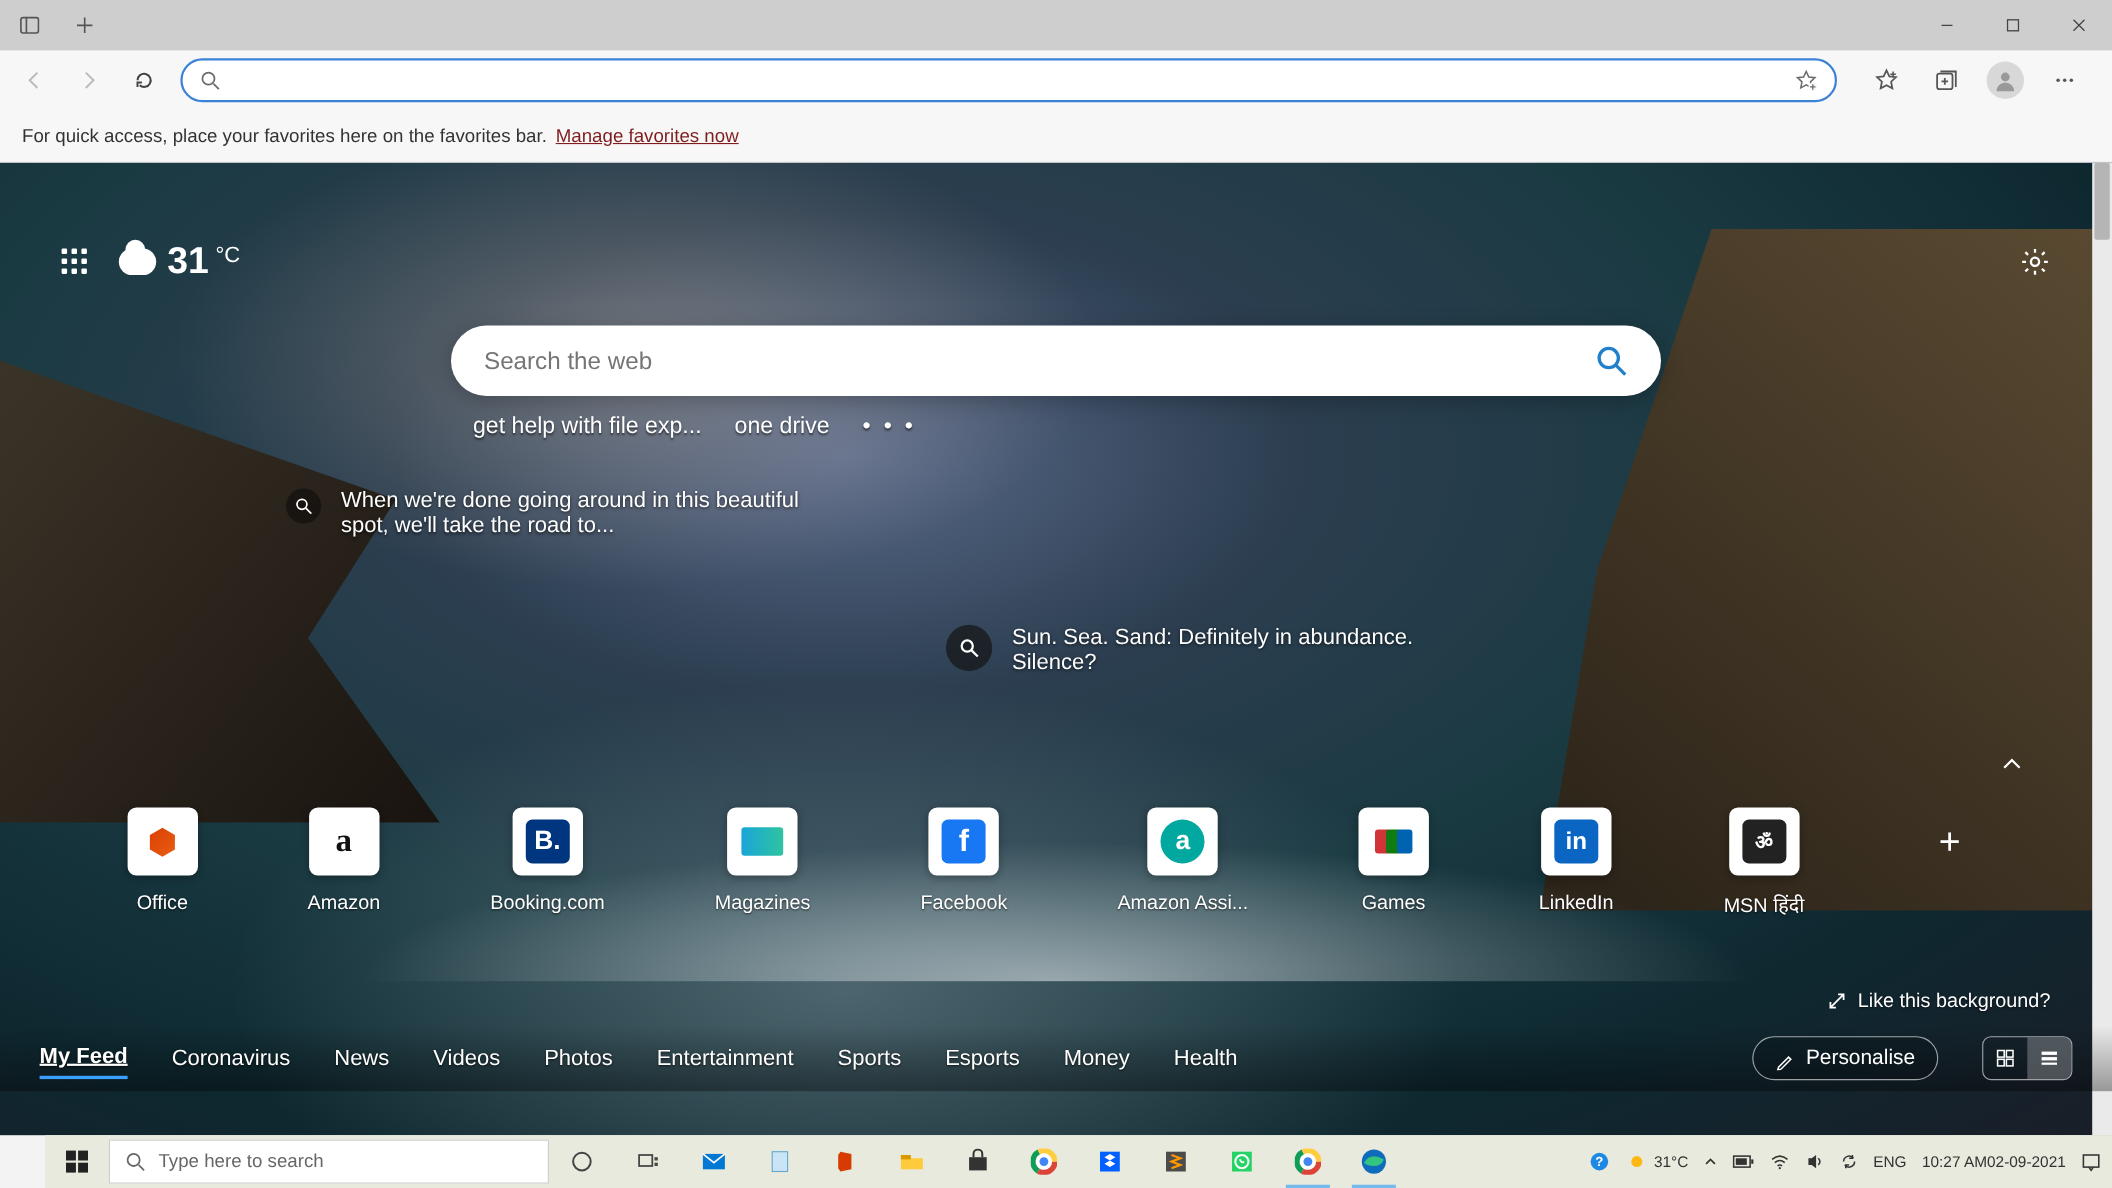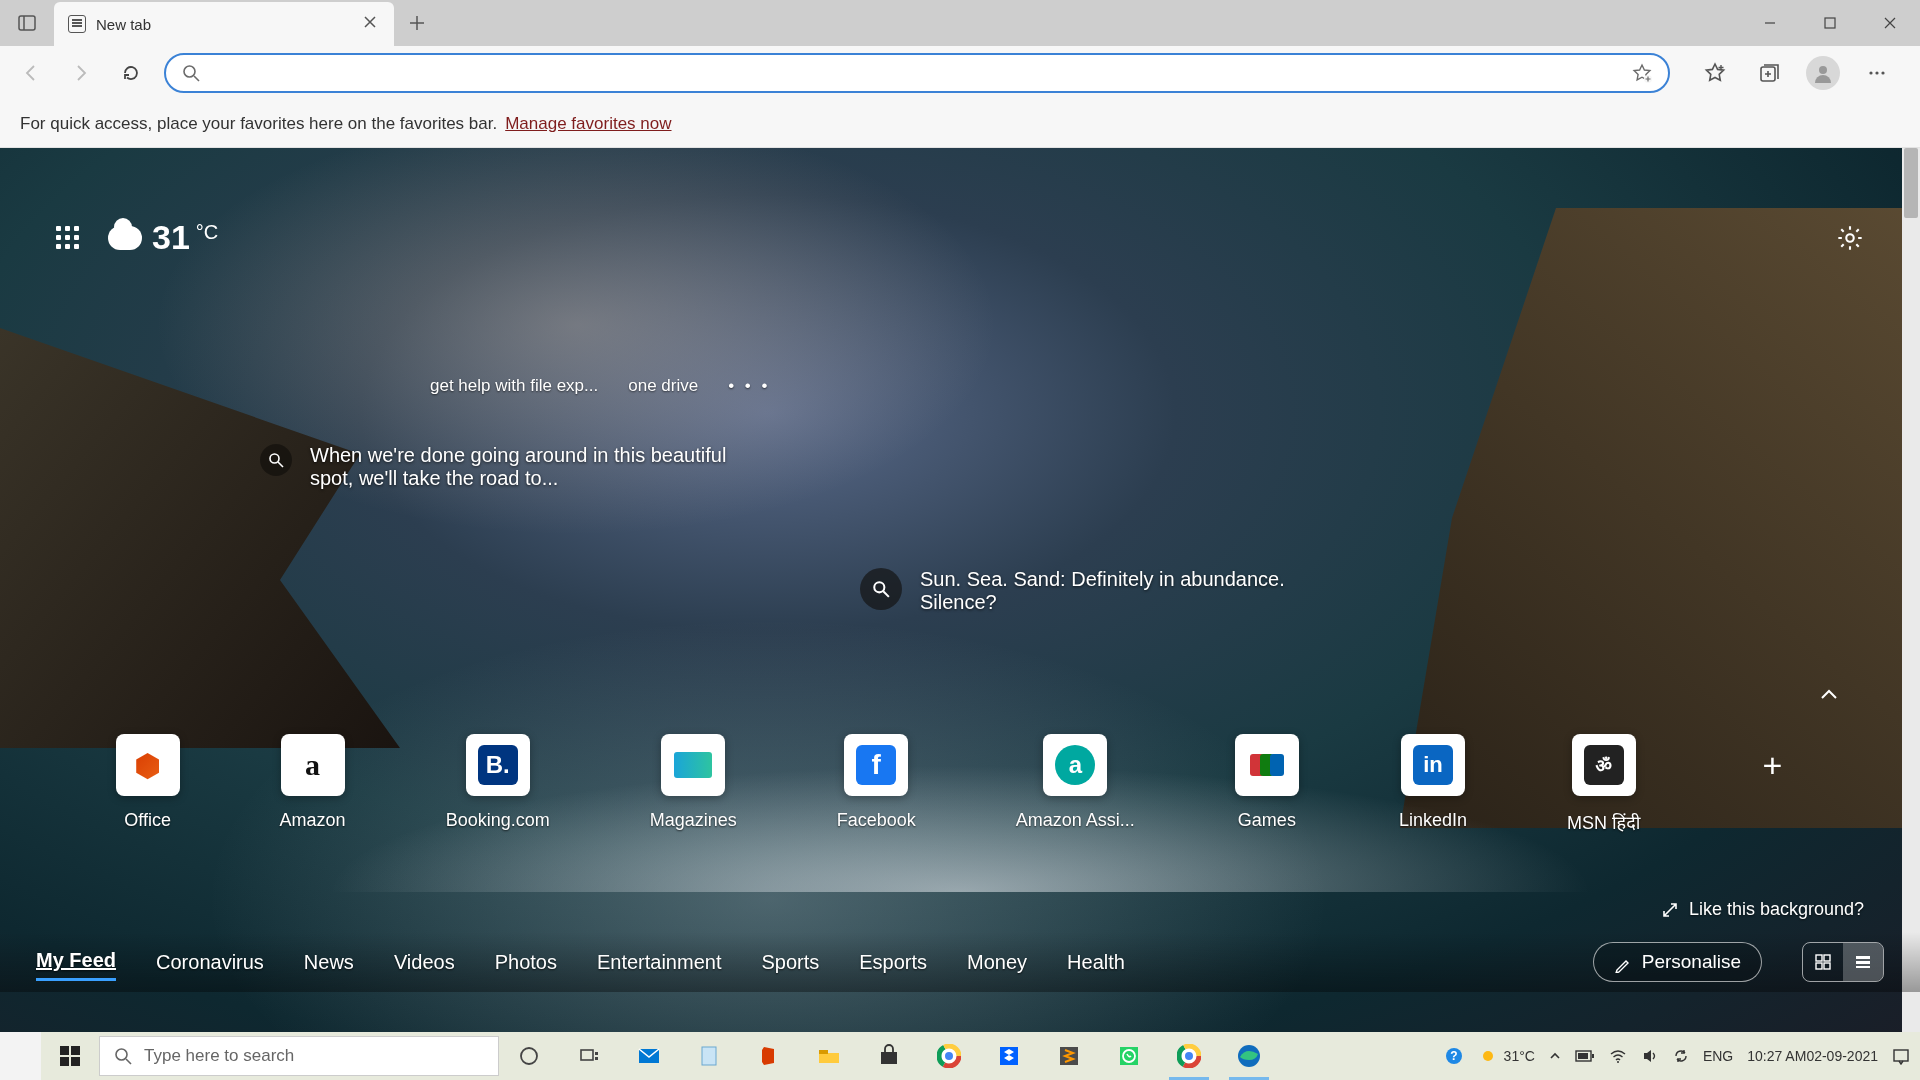--- a/index.html
+++ b/index.html
@@ -58,21 +58,21 @@
 .weather .cloud::before { content:''; position:absolute; width:18px; height:18px; background:#fff; border-radius:50%; top:-8px; left:6px; }
 .weather .deg { font-size: 20px; font-weight: 500; margin-top:-10px; margin-left:-4px; }
 .gear { cursor:pointer; color:#fff; }
 
 
 .search-pill { position: absolute; top: 148px; left: 50%; transform: translateX(-50%); width: 1100px; height: 64px; background: #fff; border-radius: 36px; display: flex; align-items: center; padding: 0 30px; gap: 18px; box-shadow: 0 4px 20px rgba(0,0,0,0.25); }
 .search-pill input { flex:1; border:none; outline:none; font-size:22px; color:#666; }
 .search-pill .go { color:#2180cc; cursor:pointer; }
 
 
-.quick-links { position:absolute; top: 228px; left: 50%; transform: translateX(-50%); width: 1100px; display:flex; gap: 30px; align-items:center; color:#fff; font-size:17px; padding-left: 20px; }
+.quick-links { position:absolute; top: 228px; left: 50%; transform: translateX(-50%); width: 1100px; display:flex; gap: 30px; align-items:center; color:#fff; font-size:21px; padding-left: 20px; }
 .quick-links span { cursor:pointer; text-shadow: 0 1px 2px rgba(0,0,0,0.6); }
 .dots3 { letter-spacing:3px; }
 
 
 .story { position:absolute; display:flex; gap:18px; align-items:flex-start; color:#fff; font-size:20px; text-shadow: 0 1px 3px rgba(0,0,0,0.7); max-width: 480px; }
 .story.left { top: 296px; left: 260px; }
 .story.mid { top: 420px; left: 860px; }
 .story .mag { width:32px; height:32px; border-radius:50%; background:rgba(0,0,0,0.4); display:flex; align-items:center; justify-content:center; flex-shrink:0; }
 .story.mid .mag { width:42px; height:42px; background:rgba(20,20,20,0.7); }
 
@@ -130,29 +130,20 @@
 </head>
 <body>
 
 <div class="titlebar">
   <div class="tab-actions-left">
     <svg width="18" height="18" viewBox="0 0 18 18">
         <rect x="1" y="2" width="16" height="14" rx="2" fill="none" stroke="#555" stroke-width="1.5"></rect>
         <line x1="6" y1="2" x2="6" y2="16" stroke="#555" stroke-width="1.5"></line>
       </svg>
   </div>
-  <div class="tab">
-    <span class="favicon"></span>
-    <span class="tab-title">New tab</span>
-    <span class="tab-close">
-      <svg width="12" height="12" viewBox="0 0 12 12">
-          <path d="M1 1 L11 11 M11 1 L1 11" stroke="#555" stroke-width="1.5"></path>
-        </svg>
-    </span>
-  </div>
   <div class="newtab-btn">
     <svg width="16" height="16" viewBox="0 0 16 16">
         <path d="M8 1 V15 M1 8 H15" stroke="#555" stroke-width="1.5"></path>
       </svg>
   </div>
   <div class="titlebar-spacer"></div>
   <div class="window-controls">
     <div class="wc">
         <svg width="12" height="12">
           <line x1="1" y1="6" x2="11" y2="6" stroke="#444" stroke-width="1.2"></line>
@@ -269,20 +260,29 @@
       </div>
     </div>
     <div class="gear">
       <svg width="28" height="28" viewBox="0 0 24 24">
           <circle cx="12" cy="12" r="3.2" fill="none" stroke="#fff" stroke-width="1.8"></circle>
           <path d="M12 2v3M12 19v3M2 12h3M19 12h3M4.5 4.5l2.1 2.1M17.4 17.4l2.1 2.1M19.5 4.5l-2.1 2.1M6.6 17.4l-2.1 2.1" stroke="#fff" stroke-width="1.8"></path>
         </svg>
     </div>
   </div>
 
+  <div class="search-pill">
+    <input type="text" placeholder="Search the web" style="">
+    <span class="go">
+        <svg width="30" height="30" viewBox="0 0 24 24">
+          <circle cx="10" cy="10" r="7" fill="none" stroke="#2180cc" stroke-width="2.4"></circle>
+          <line x1="15.5" y1="15.5" x2="22" y2="22" stroke="#2180cc" stroke-width="2.4"></line>
+        </svg>
+      </span>
+  </div>
 
   <div class="quick-links">
     <span>get help with file exp...</span>
     <span>one drive</span>
     <span class="dots3">• • •</span>
   </div>
 
   <div class="story mid">
     <span class="mag">
         <svg width="18" height="18" viewBox="0 0 16 16">

